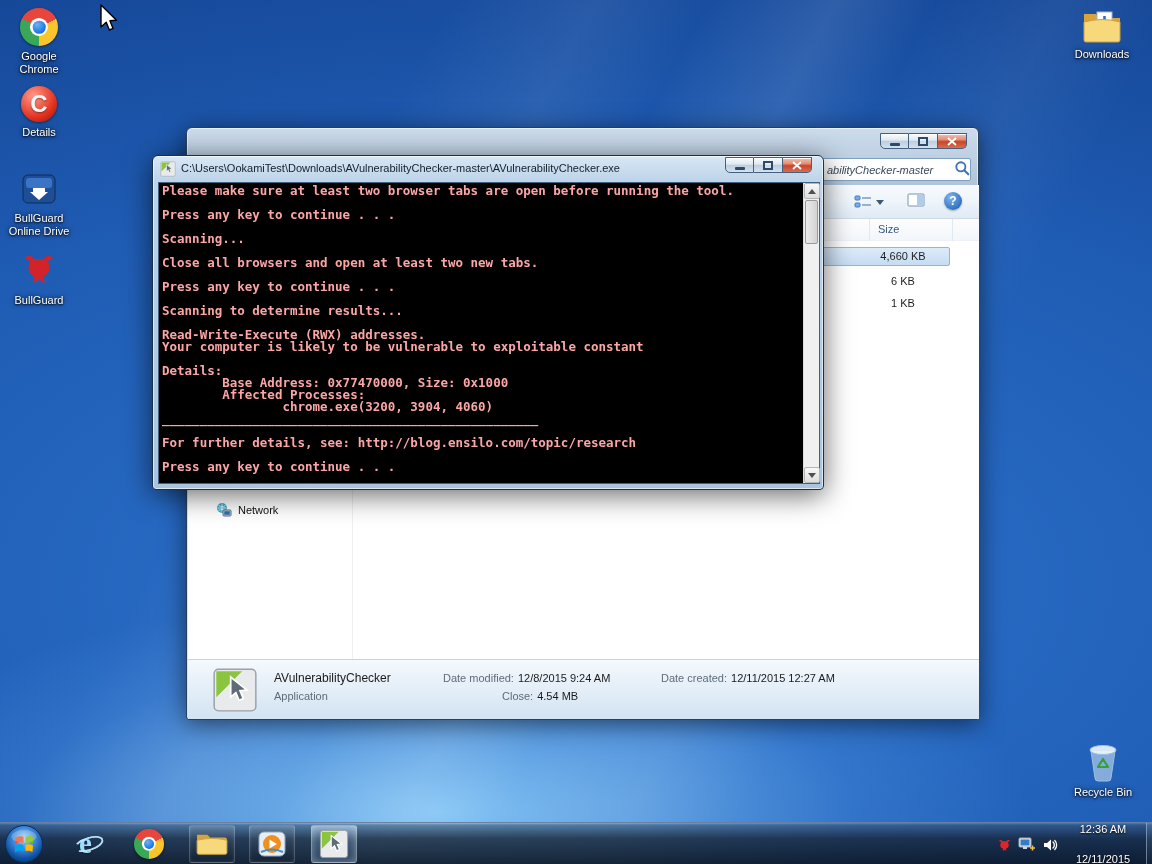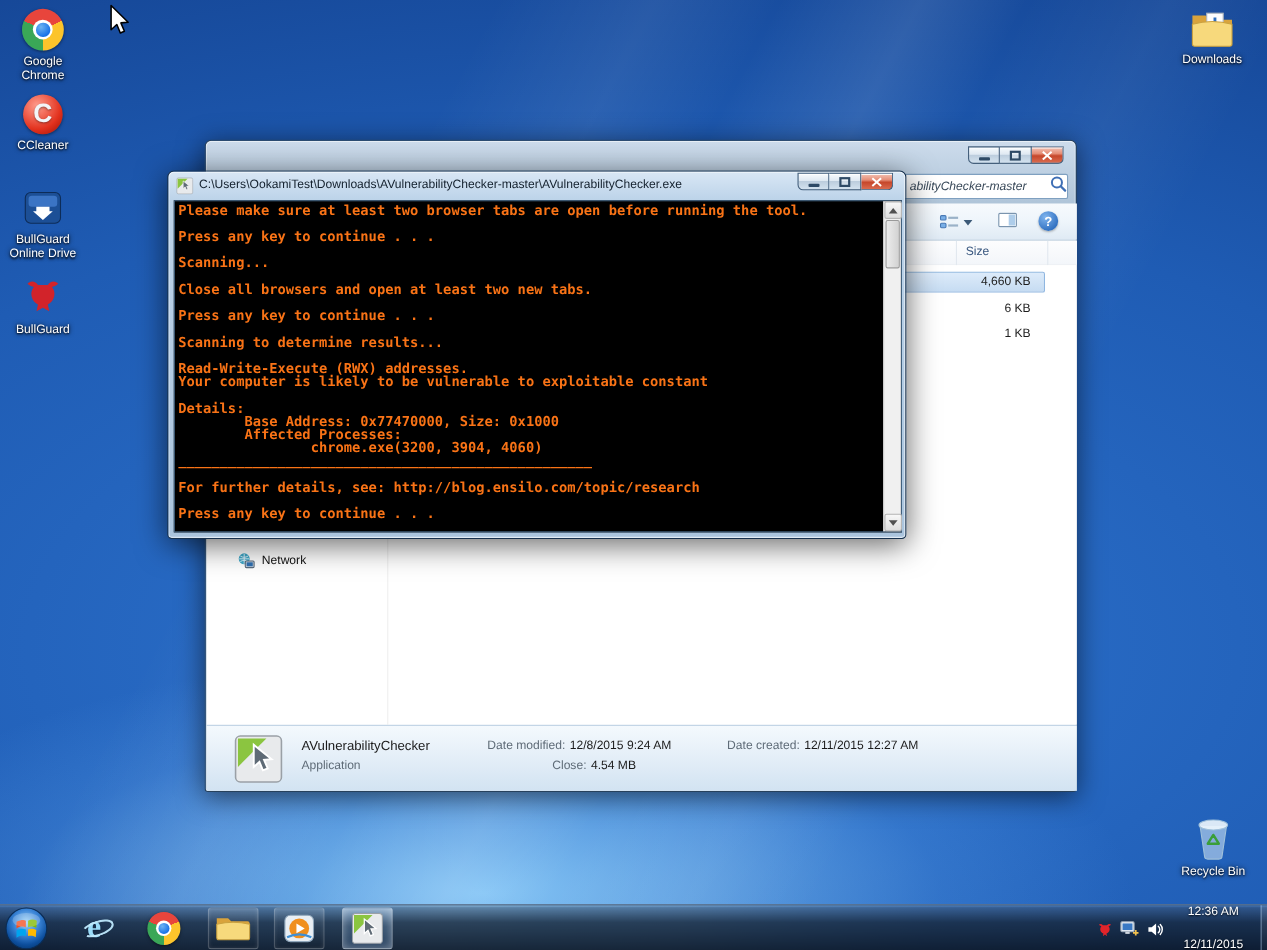--- a/index.html
+++ b/index.html
@@ -64,41 +64,41 @@
   .ex-help { position:absolute; left:757px; top:64px; width:18px; height:18px; border-radius:50%;
     background:radial-gradient(circle at 35% 30%, #7fb4ee, #2f6fc0 75%); color:#fff; font-weight:bold; font-size:12px;
     display:flex; align-items:center; justify-content:center; box-shadow:0 1px 2px rgba(0,0,0,.3); }
   .ex-content { position:absolute; left:1px; top:91px; width:791px; height:440px; background:#fff; }
   .ex-colhead { position:absolute; left:0; top:0; width:100%; height:22px;
     background:linear-gradient(#fdfdfe, #f3f6fa); border-bottom:1px solid #eef1f5; }
   .ex-colcell { position:absolute; left:681px; top:0; width:84px; height:22px;
     border-left:1px solid #e2e8ef; border-right:1px solid #e2e8ef; font-size:11px; color:#39577f; padding:4px 0 0 8px; }
   .ex-row-sel { position:absolute; left:165px; top:28px; width:597px; height:19px;
     background:linear-gradient(#ddebfa, #c6dcf2); border:1px solid #8fb6e0; border-radius:2px; }
-  .size-val { position:absolute; left:681px; width:68px; text-align:right; font-size:11px; color:#1e1e1e; }
+  .size-val { position:absolute; left:681px; width:68px; text-align:center; font-size:11px; color:#1e1e1e; }
   .ex-navsep { position:absolute; left:164px; top:0; width:1px; height:440px; background:#efefef; }
   .ex-network { position:absolute; left:28px; top:283px; display:flex; align-items:center; }
   .ex-network-label { font-size:11px; color:#111; margin-left:6px; }
   .ex-details { position:absolute; left:1px; top:531px; width:791px; height:60px;
     background:linear-gradient(#f4f9fd, #e2edf7 55%, #d2e3f2); border-top:1px solid #c3d5e6; }
   .det-name { position:absolute; left:86px; top:11px; font-size:12px; color:#1b1b1b; }
   .det-type { position:absolute; left:86px; top:30px; font-size:11px; color:#5f6c78; }
   .det-line { position:absolute; font-size:11px; color:#5f6c78; white-space:nowrap;padding-left:42px; }
   .det-line b { font-weight:normal; color:#1b1b1b; margin-left:4px; }
 
   
   .window-console { position:absolute; left:152px; top:155px; width:672px; height:335px; z-index:20;
     border-radius:6px 6px 4px 4px; border:1px solid #16304d;
     background:linear-gradient(#d9e7f5, #bcd3e9 26px, #aac4dd);
     box-shadow:0 5px 28px rgba(0,0,0,.6), inset 0 0 0 1px rgba(255,255,255,.6); }
   .c-title { position:absolute; left:28px; top:6px; font-size:11px; color:#13202d; white-space:nowrap; }
   .c-body { position:absolute; left:5px; top:26px; width:662px; height:302px; background:#000;
     border:1px solid #41617f; }
   .c-text { position:absolute; left:3px; top:2px; right:18px; bottom:0; overflow:hidden;
-    font-family:"DejaVu Sans Mono", monospace; font-size:12.5px; line-height:12px; font-weight:bold; color:#f97316; }
+    font-family:"DejaVu Sans Mono", monospace; font-size:12.5px; line-height:12px; font-weight:bold; color:#fca5a5; }
   .c-line { white-space:pre; min-height:12px; }
   .c-scroll { position:absolute; right:0; top:0; width:16px; height:100%; background:#f0f0f0; border-left:1px solid #dcdcdc; }
   .sb-btn { position:absolute; left:0; width:16px; height:16px;
     background:linear-gradient(#f8f8f8, #dedede); border:1px solid #b5b5b5; border-radius:2px;
     display:flex; align-items:center; justify-content:center; }
   .tri-up { width:0; height:0; border-left:4px solid transparent; border-right:4px solid transparent; border-bottom:5px solid #505050; }
   .tri-down { width:0; height:0; border-left:4px solid transparent; border-right:4px solid transparent; border-top:5px solid #505050; }
   .sb-thumb { position:absolute; left:1px; top:17px; width:13px; height:44px;
     background:linear-gradient(90deg, #ececec, #d2d2d2); border:1px solid #9a9a9a; border-radius:2px; }
 
@@ -136,21 +136,21 @@
   <div class="streaks"></div>
 
   <div class="dicon" style="left:7px; top:8px;">
     <div class="dimg chrome-ball" style="width:38px;height:38px;"></div>
     <div class="dlabel">Google Chrome</div>
   </div>
   <div class="dicon" style="left:7px; top:86px;">
     <div class="dimg ccleaner-ball" style="width:36px;height:36px;">
       <span class="ccleaner-c">C</span>
     </div>
-    <div class="dlabel">CCleaner</div>
+    <div class="dlabel">Details</div>
   </div>
   <div class="dicon" style="left:7px; top:170px;">
     <span class="dimg" style="width:38px;height:38px;">
       <svg width="38" height="38" viewBox="0 0 38 38">
         <rect x="3" y="5" width="32" height="28" rx="5" fill="#1c4f96" stroke="#0d2c58"></rect>
         <rect x="6" y="8" width="26" height="10" rx="3" fill="#3b74c4"></rect>
         <path d="M19 26 l-6 0 0 -4 -3 0 9 -8 9 8 -3 0 0 4 z" fill="#fff" transform="rotate(180 19 22)"></path>
       </svg>
     </span>
     <div class="dlabel">BullGuard Online Drive</div>

